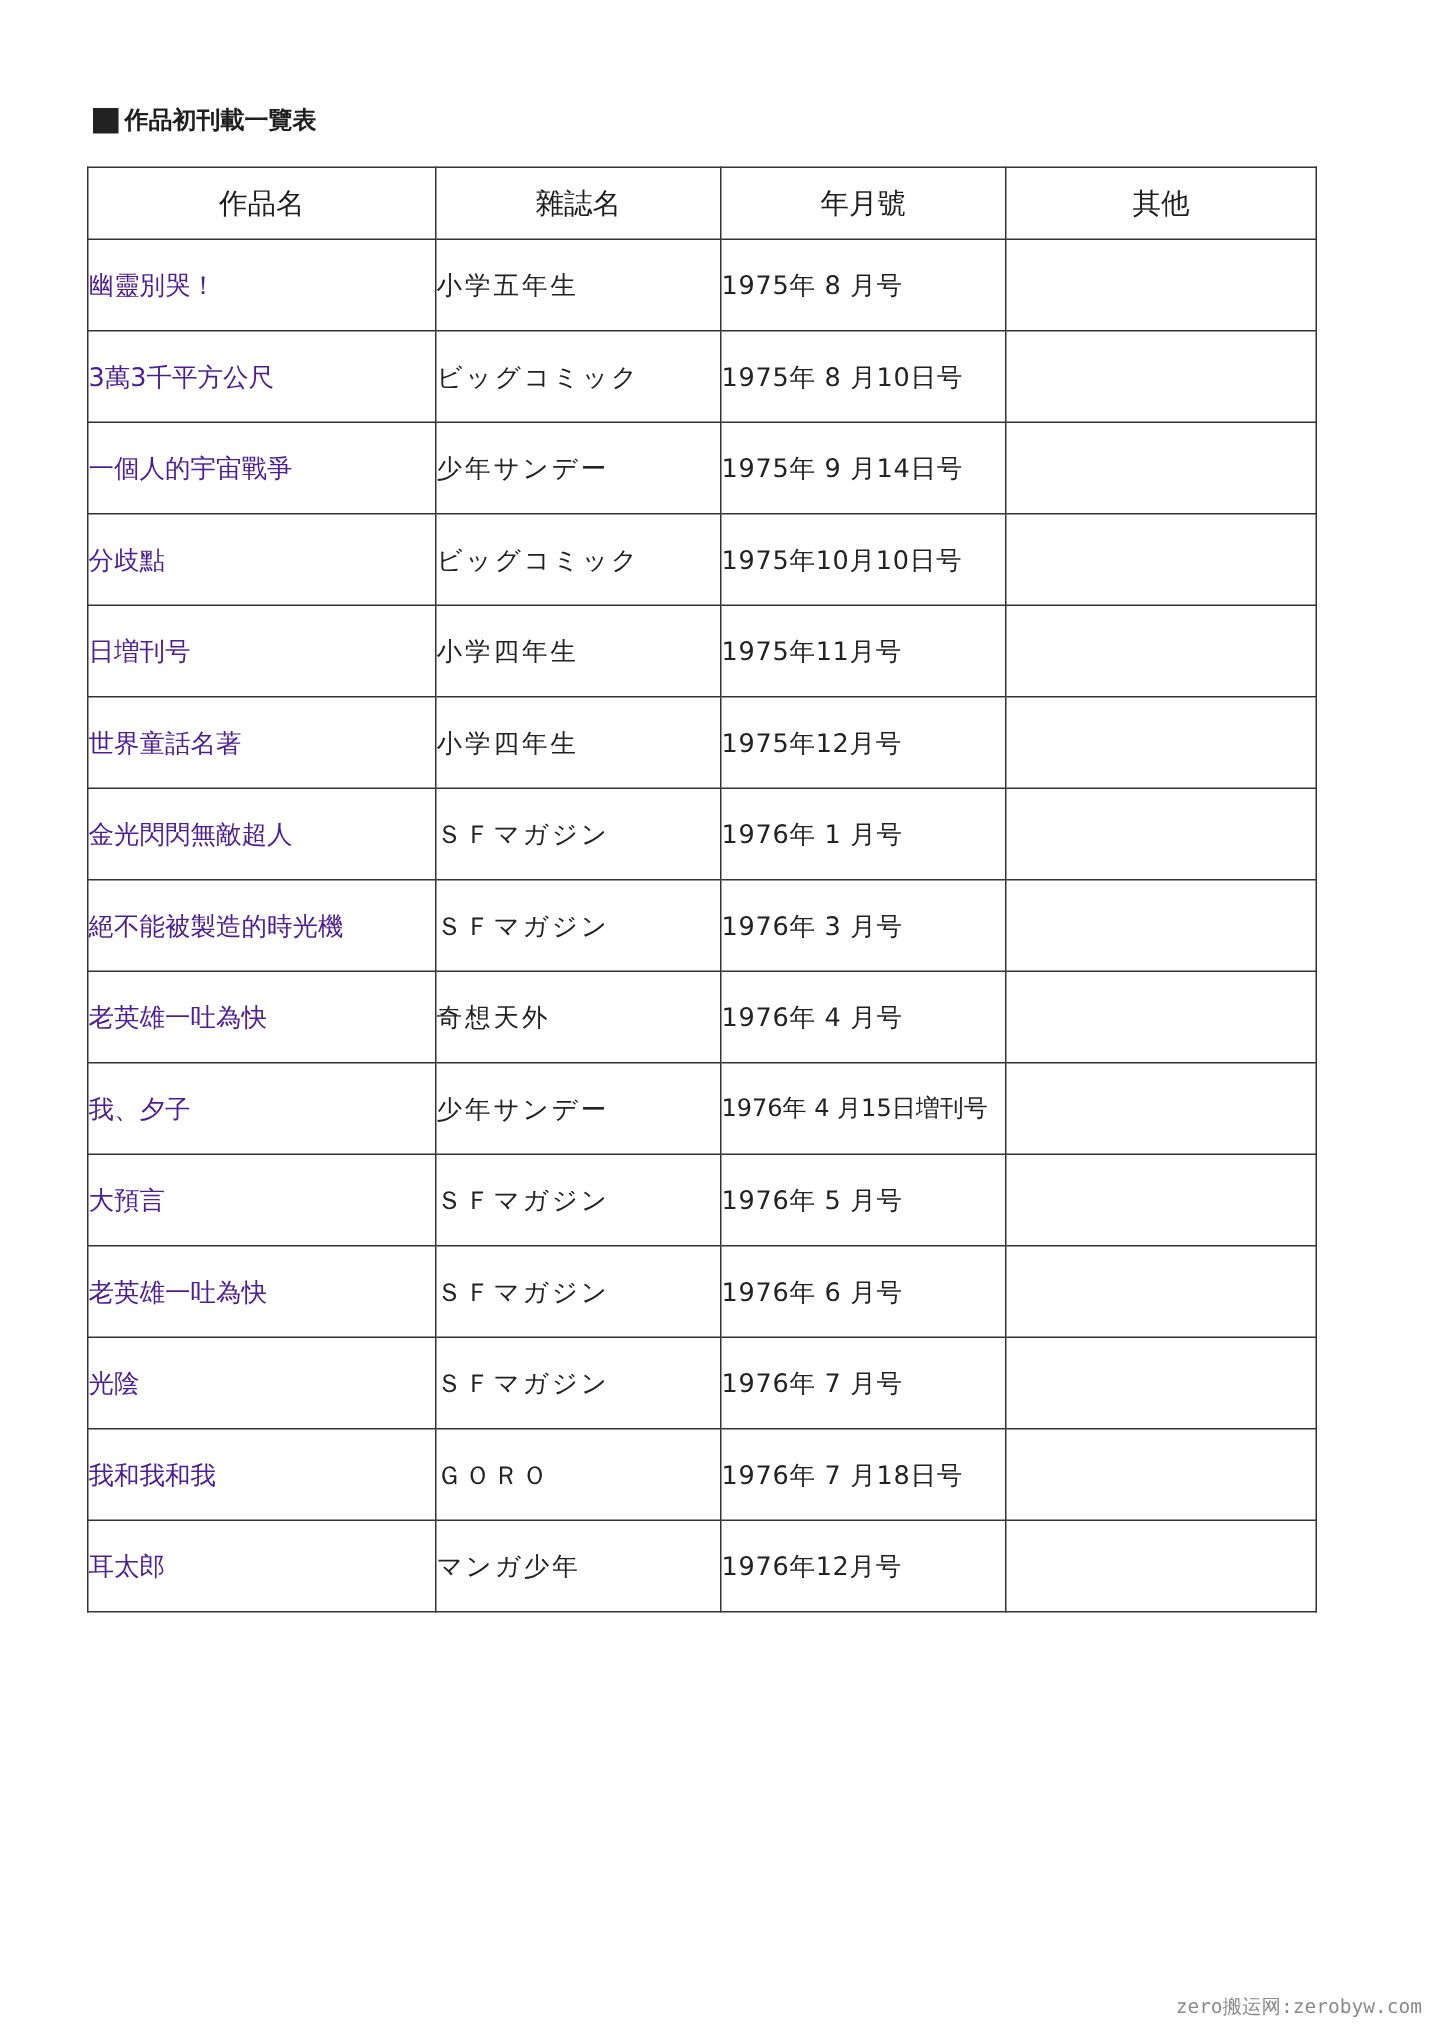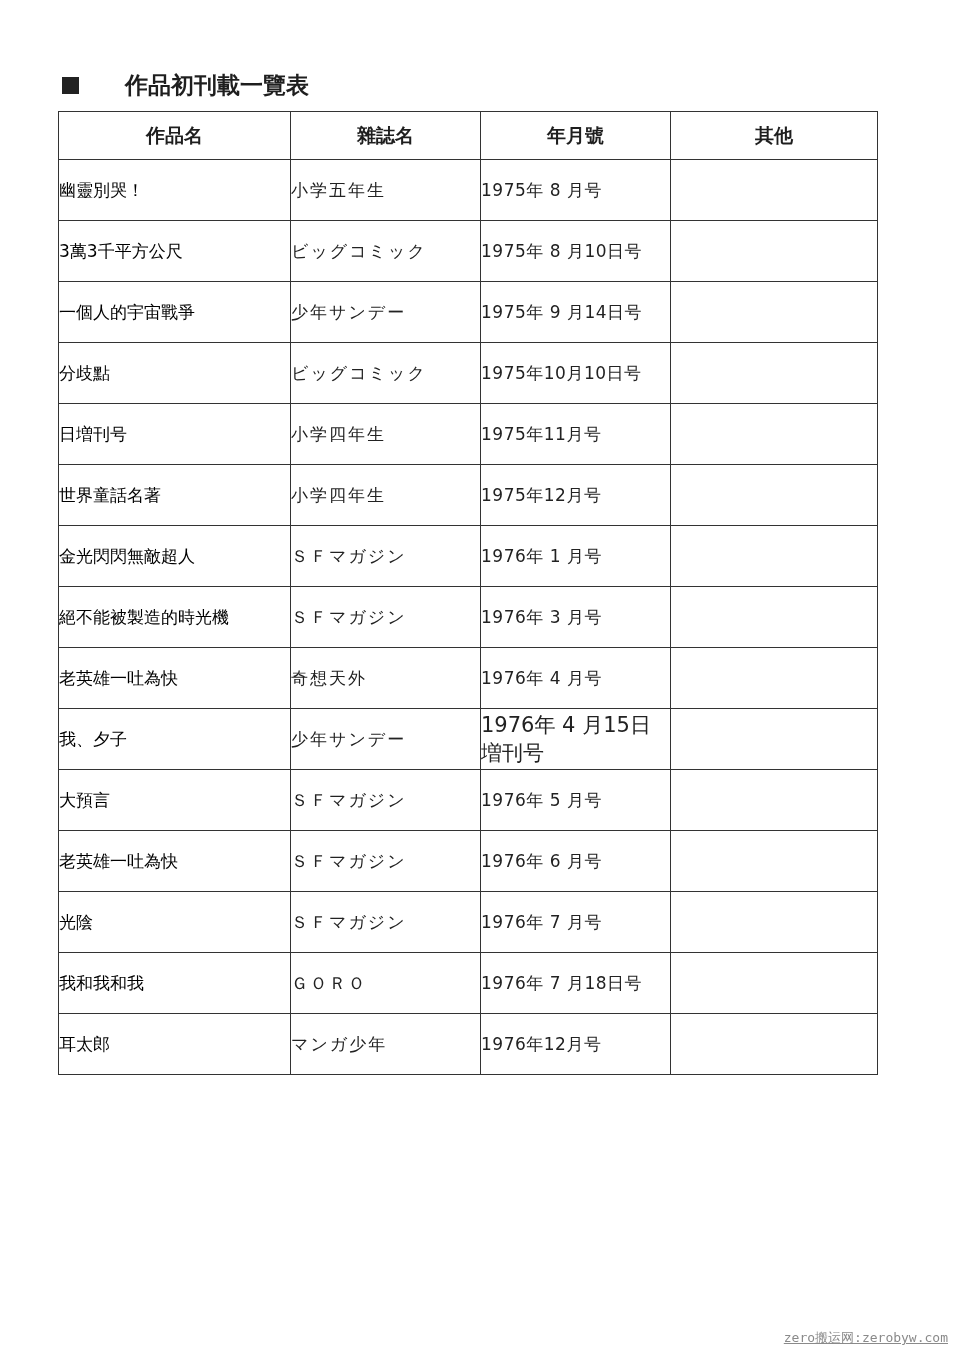--- a/index.html
+++ b/index.html
@@ -14,25 +14,24 @@
       overflow: hidden;
       font-family: "DejaVu Sans", "Liberation Sans", sans-serif;
       color: #1a1a1a;
     }
     .page-title {
       position: absolute;
       left: 62px;
       top: 70px;
       display: flex;
       align-items: center;
-      font-size: 23px;
+      font-size: 16px;
       font-weight: bold;
       letter-spacing: 0px;
       color: #1e1e1e;
-      gap: 42px;
     }
     .title-square {
       display: inline-block;
       width: 17px;
       height: 17px;
       background: #222222;
       margin-right: 4px;
     }
     table.works {
       position: absolute;
@@ -42,46 +41,45 @@
       border-collapse: collapse;
       table-layout: fixed;
     }
     table.works th, table.works td {
       border: 1.5px solid #333333;
       padding: 0;
     }
     table.works th {
       height: 47px;
       font-size: 19px;
-      font-weight: bold;
+      font-weight: normal;
       text-align: center;
       color: #1e1e1e;
     }
     table.works td {
       height: 60px;
       font-size: 17px;
       font-weight: normal;
       vertical-align: middle;
     }
-    td.c-title { padding-left: 10px; font-weight: bold; font-size: 16px; color:#000000; }
+    td.c-title { padding-left: 10px; font-weight: bold; font-size: 16px; color:#4c1d95; }
     td.c-mag { padding-left: 11px; letter-spacing: 2px; color:#222; }
     td.c-date { padding-left: 11px; color:#222; letter-spacing: 0.5px; }
-    td.c-date.small { font-size: 21px; letter-spacing: 0; margin-left: 30px; }
+    td.c-date.small { font-size: 16px; letter-spacing: 0; margin-left: 30px; }
     col.w1 { width: 232px; }
     col.w2 { width: 190px; }
     col.w3 { width: 190px; }
     col.w4 { width: 207px; }
     .watermark {
       position: absolute;
       right: 12px;
       bottom: 6px;
       font-family: "DejaVu Sans Mono", "Liberation Mono", monospace;
       font-size: 13px;
       color: #8a8a8a;
-      text-decoration: underline;
     }
   </style>
 </head>
 <body>
 
 <div class="page-title">
   <span class="title-square"></span>
   <span>作品初刊載一覽表</span>
 </div>
 

